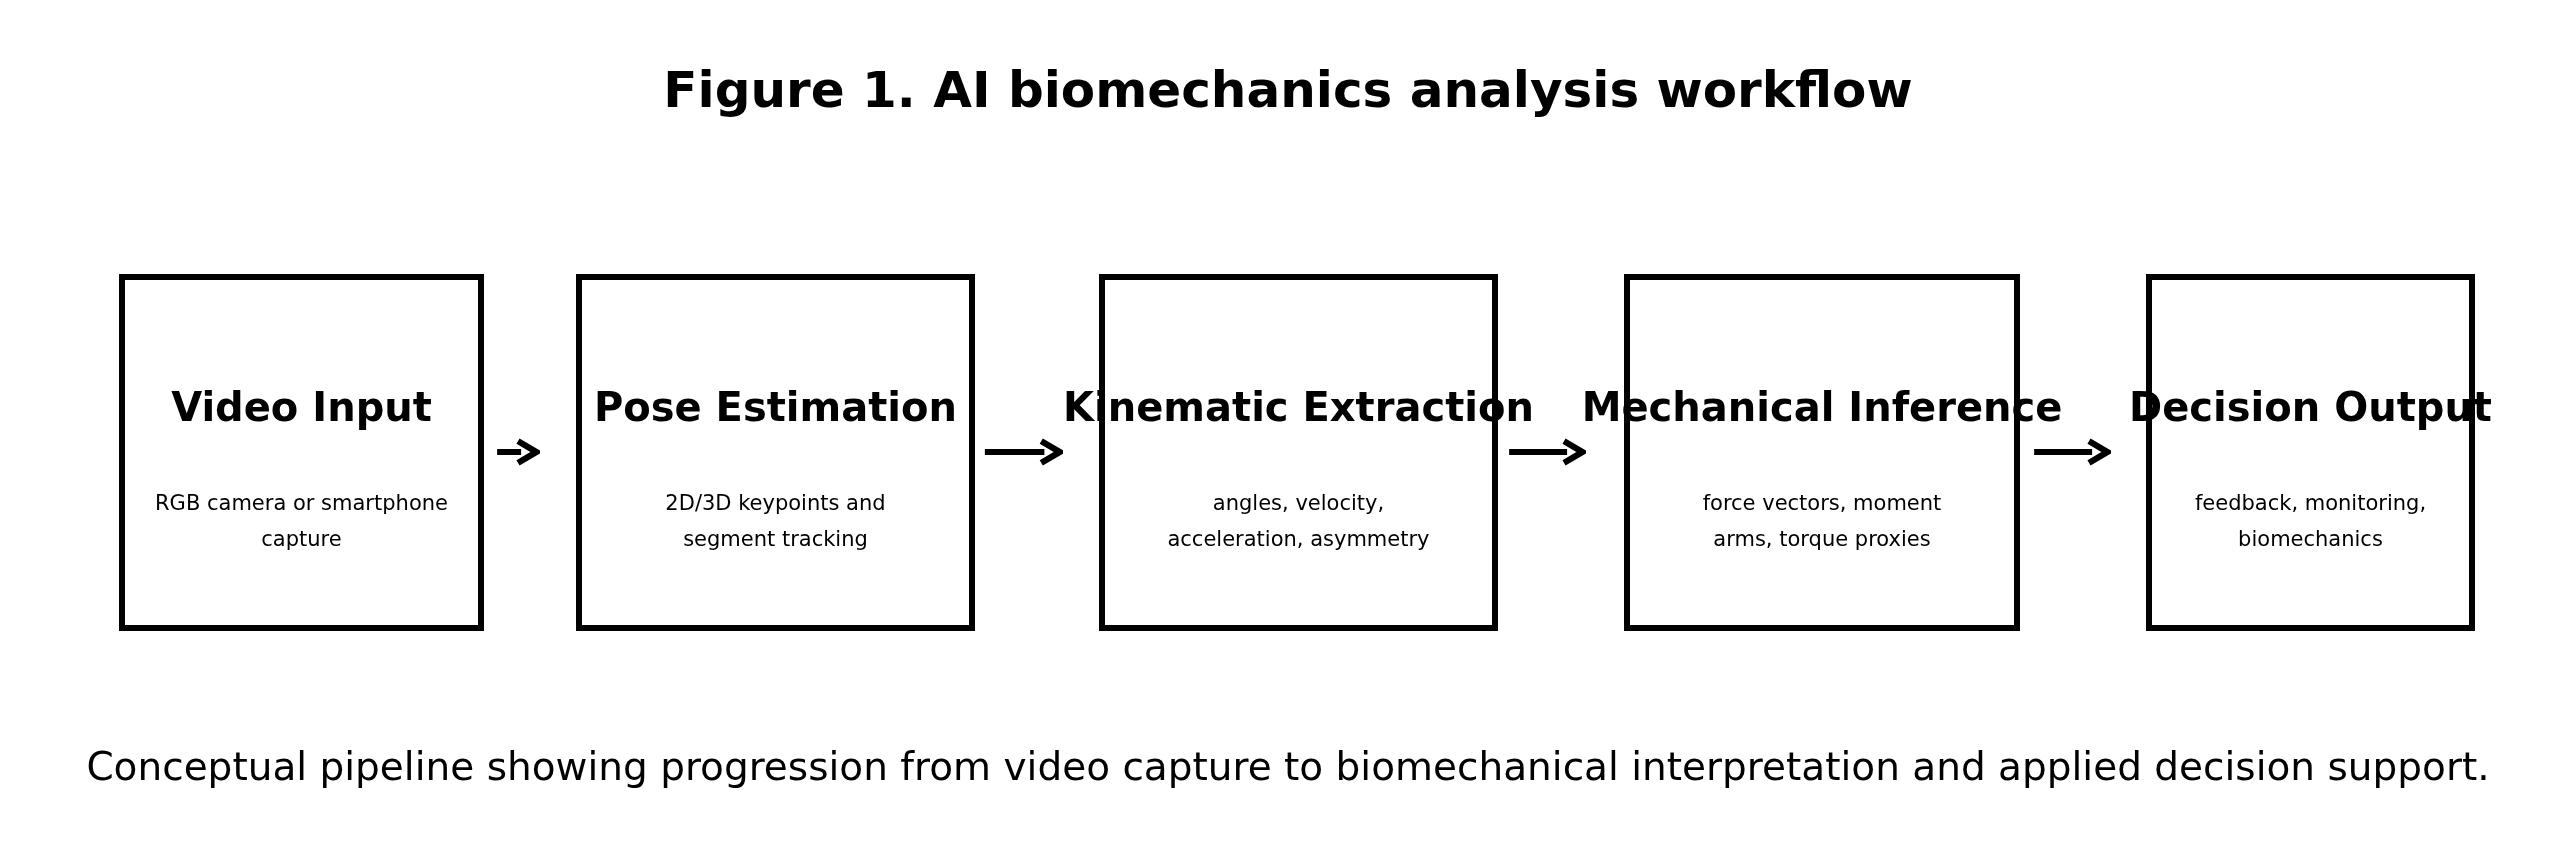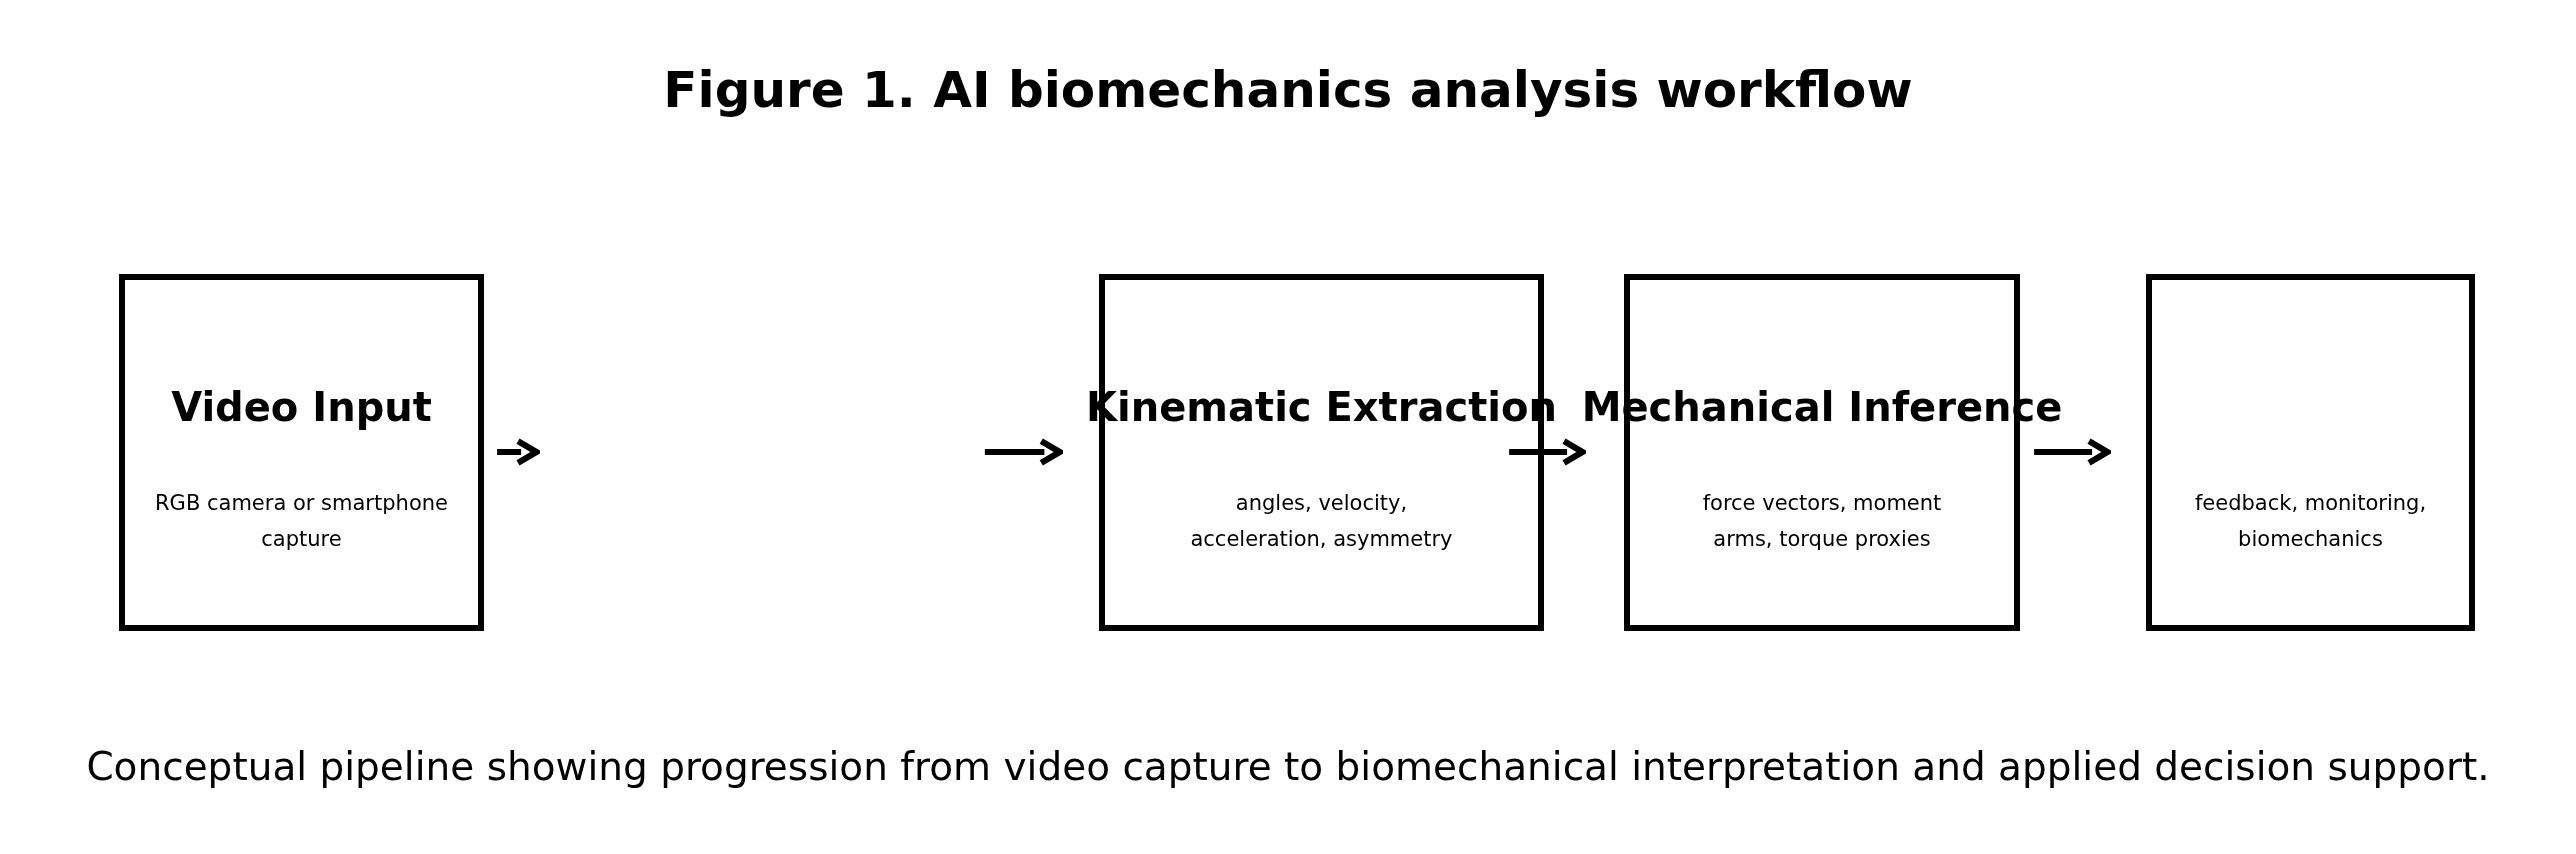--- a/index.html
+++ b/index.html
@@ -93,46 +93,52 @@
   <div class="stage-box" style="left:109px; width:365px;">
     <div class="stage-title">Video Input</div>
     <div class="stage-desc">RGB camera or smartphone
 capture</div>
   </div>
 
   <svg class="flow-arrow" style="left:496px;" width="44" height="34" viewBox="0 0 56 44">
     <path d="M1 22 H32 M28 8 L52 22 L28 36"></path>
   </svg>
 
+  <div class="stage-box" style="left:566px; width:399px;">
+    <div class="stage-title">Pose Estimation</div>
+    <div class="stage-desc">2D/3D keypoints and
+segment tracking</div>
+  </div>
 
   <svg class="flow-arrow" style="left:984px;" width="79" height="34" viewBox="0 0 102 44">
     <path d="M1 22 H78 M74 8 L98 22 L74 36"></path>
   </svg>
 
-  <div class="stage-box" style="left:1089px; width:445px;text-decoration:underline;">
+  <div class="stage-box" style="left:1089px; width:399px;text-decoration:underline;">
     <div class="stage-title">Kinematic Extraction</div>
     <div class="stage-desc">angles, velocity,
 acceleration, asymmetry</div>
   </div>
 
   <svg class="flow-arrow" style="left:1508px;" width="78" height="34" viewBox="0 0 100 44">
     <path d="M1 22 H76 M72 8 L96 22 L72 36"></path>
   </svg>
 
   <div class="stage-box" style="left:1614px; width:396px;padding-left:32px;">
     <div class="stage-title">Mechanical Inference</div>
     <div class="stage-desc">force vectors, moment
 arms, torque proxies</div>
   </div>
 
   <svg class="flow-arrow" style="left:2033px;" width="78" height="34" viewBox="0 0 100 44">
     <path d="M1 22 H76 M72 8 L96 22 L72 36"></path>
   </svg>
 
   <div class="stage-box" style="left:2136px; width:329px;">
+    <div class="stage-title">Decision Output</div>
     <div class="stage-desc">feedback, monitoring,
 biomechanics</div>
   </div>
 
   <p class="fig-caption">Conceptual pipeline showing progression from video capture to biomechanical interpretation and applied decision support.</p>
 
 </div>
 
 
 </body></html>

